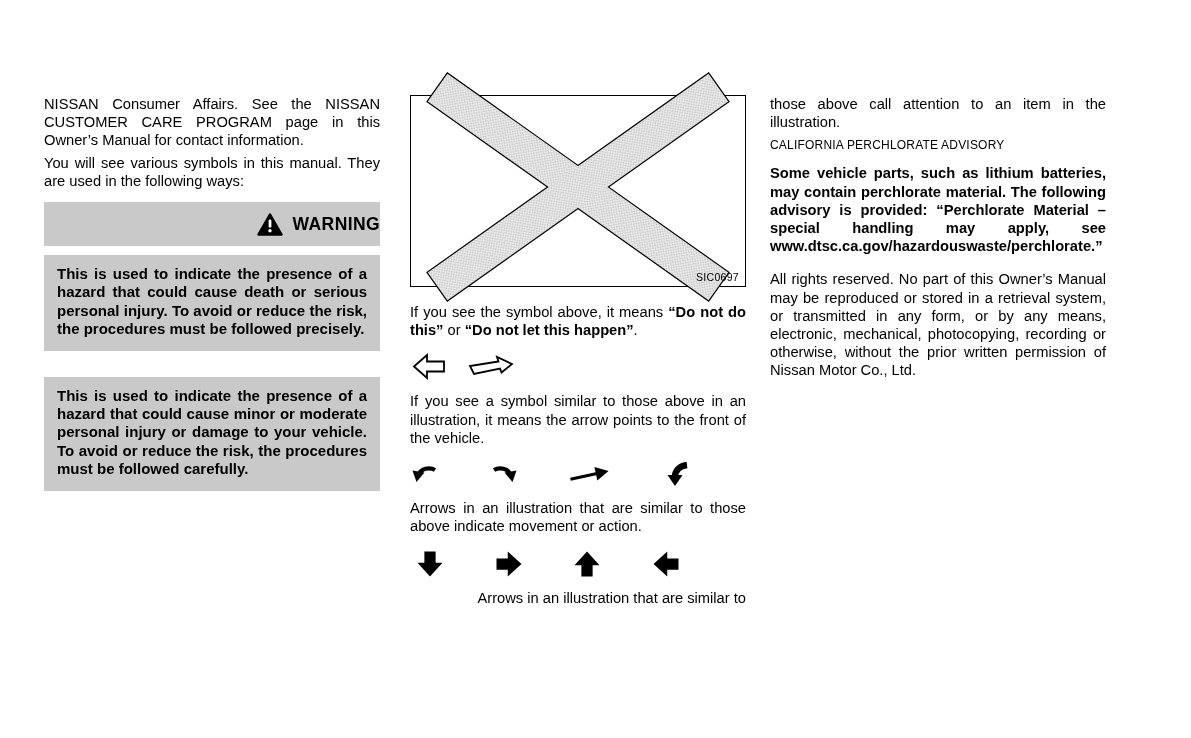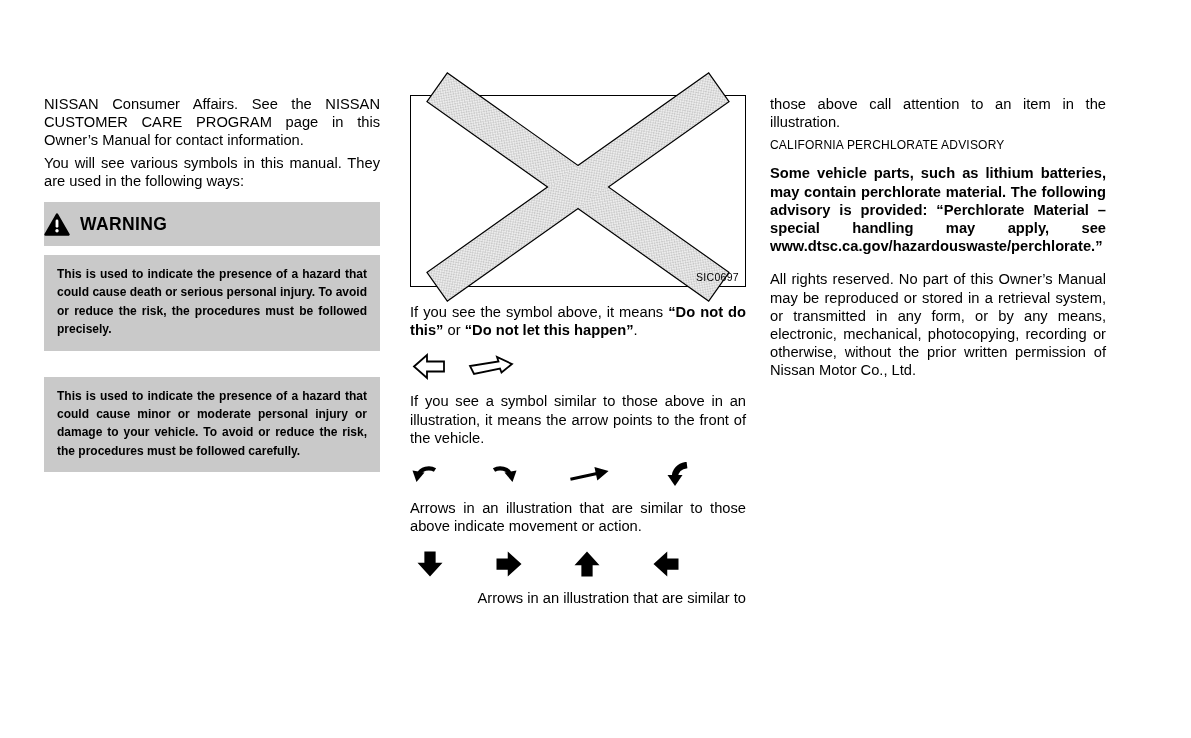--- a/index.html
+++ b/index.html
@@ -27,29 +27,29 @@
   .heading {
     font-size:12px; line-height:21px; font-weight:400;
     margin:3px 0 8px 0; letter-spacing:0.2px;
   }
   .heading.w-left  { max-width:300px; }
   .heading.w-right { max-width:292px; }
 
   .alert-header {
     background:#c9c9c9;
     height:44px;
-    display:flex; align-items:center; justify-content:flex-start;
+    display:flex; align-items:center; justify-content:flex-end;
     gap:10px;
     font-weight:bold; font-size:17.5px; letter-spacing:0.4px;
     margin:12px 0 9px 0;
   }
   .alert-body {
     background:#c9c9c9;
     padding:10px 13px 12px 13px;
-    font-weight:bold; font-size:12px; line-height:18.4px;
+    font-weight:bold; font-size:15px; line-height:18.4px;
     text-align:justify;
     margin-bottom:26px;
   }
 
   .figure-box {
     border:1.5px solid #000;
     height:192px;
     position:relative;
     display:flex; align-items:center; justify-content:center;
     margin-bottom:16px;

